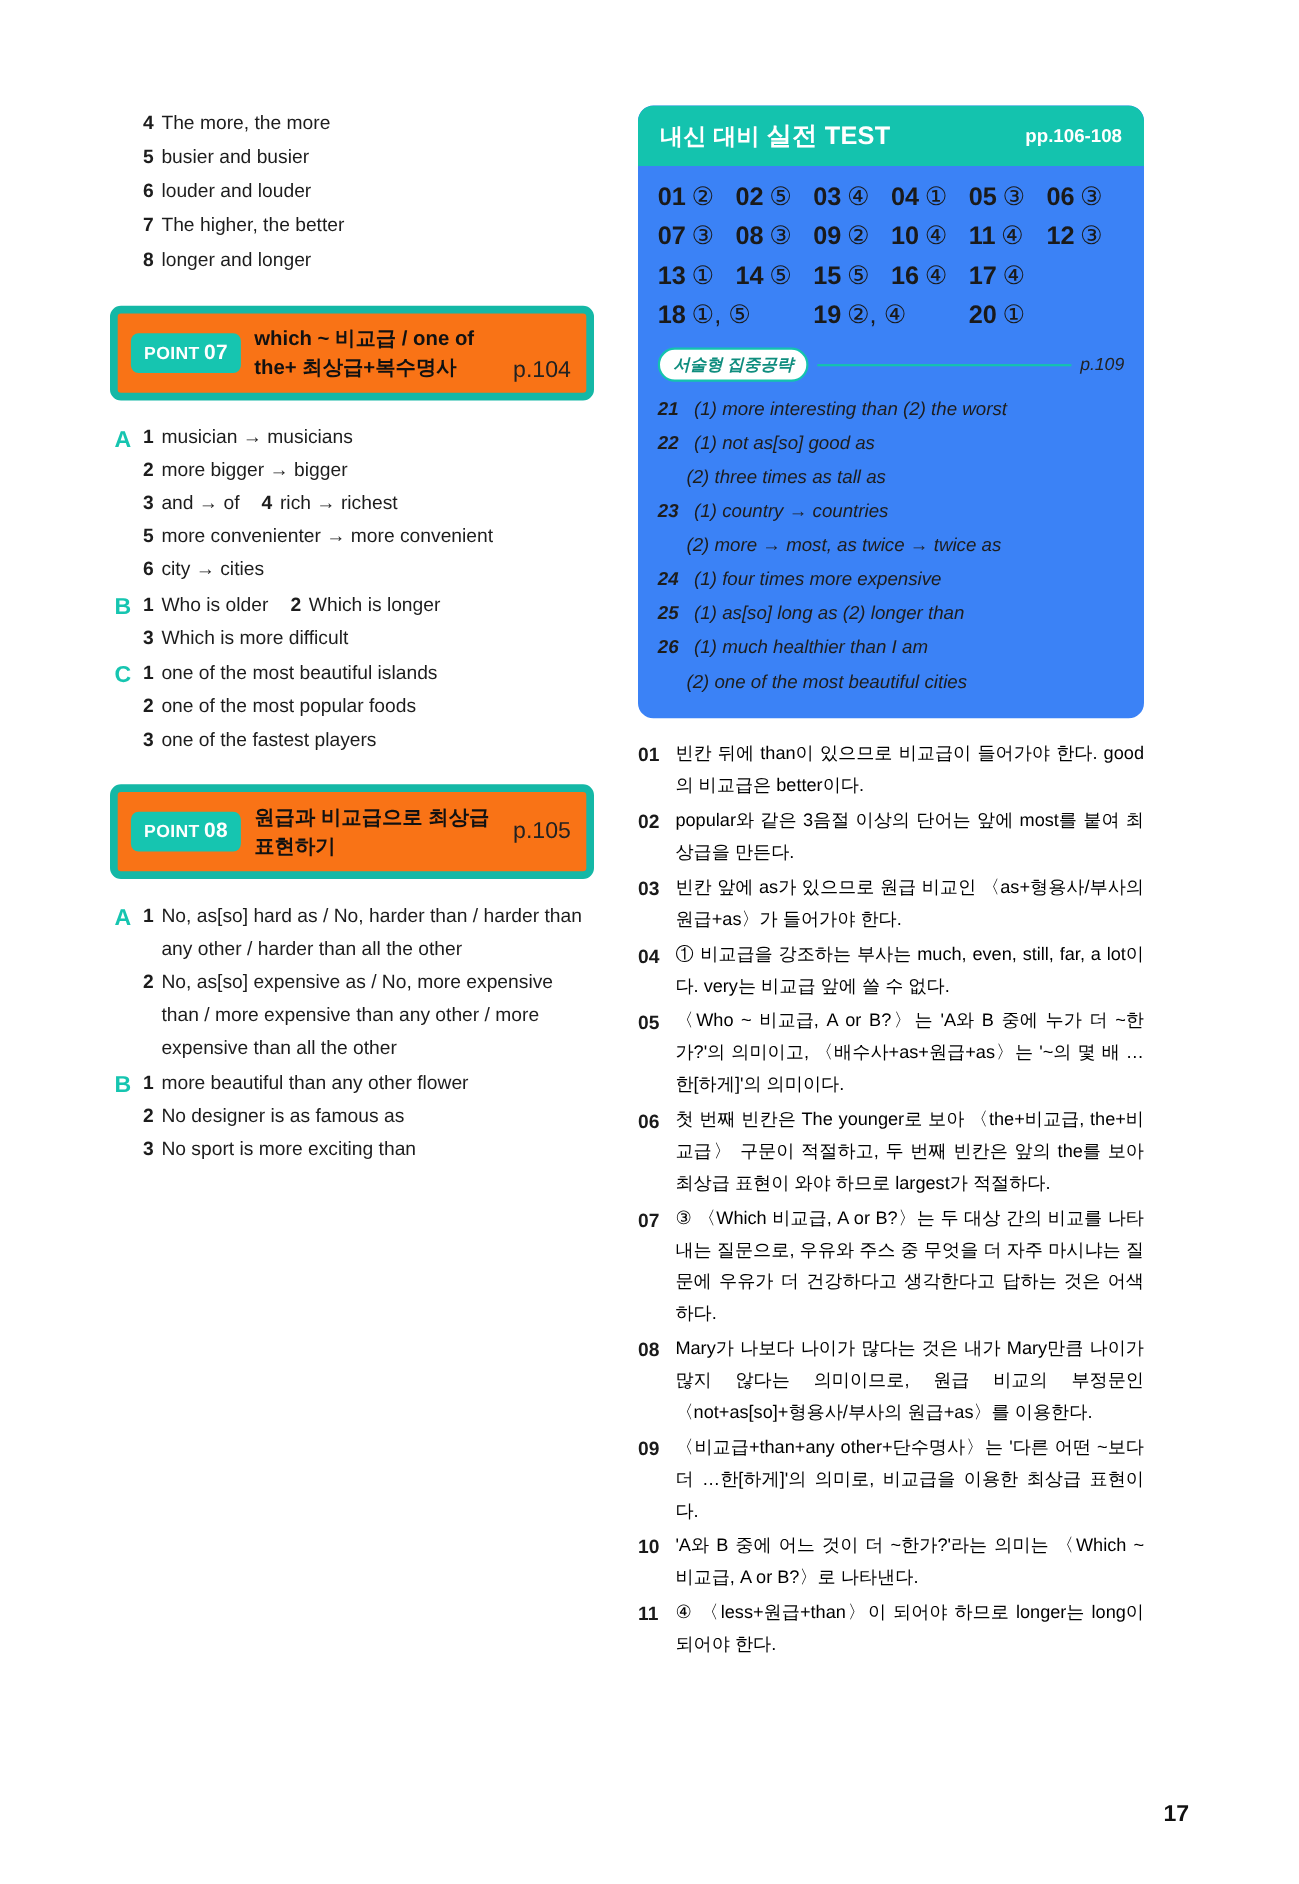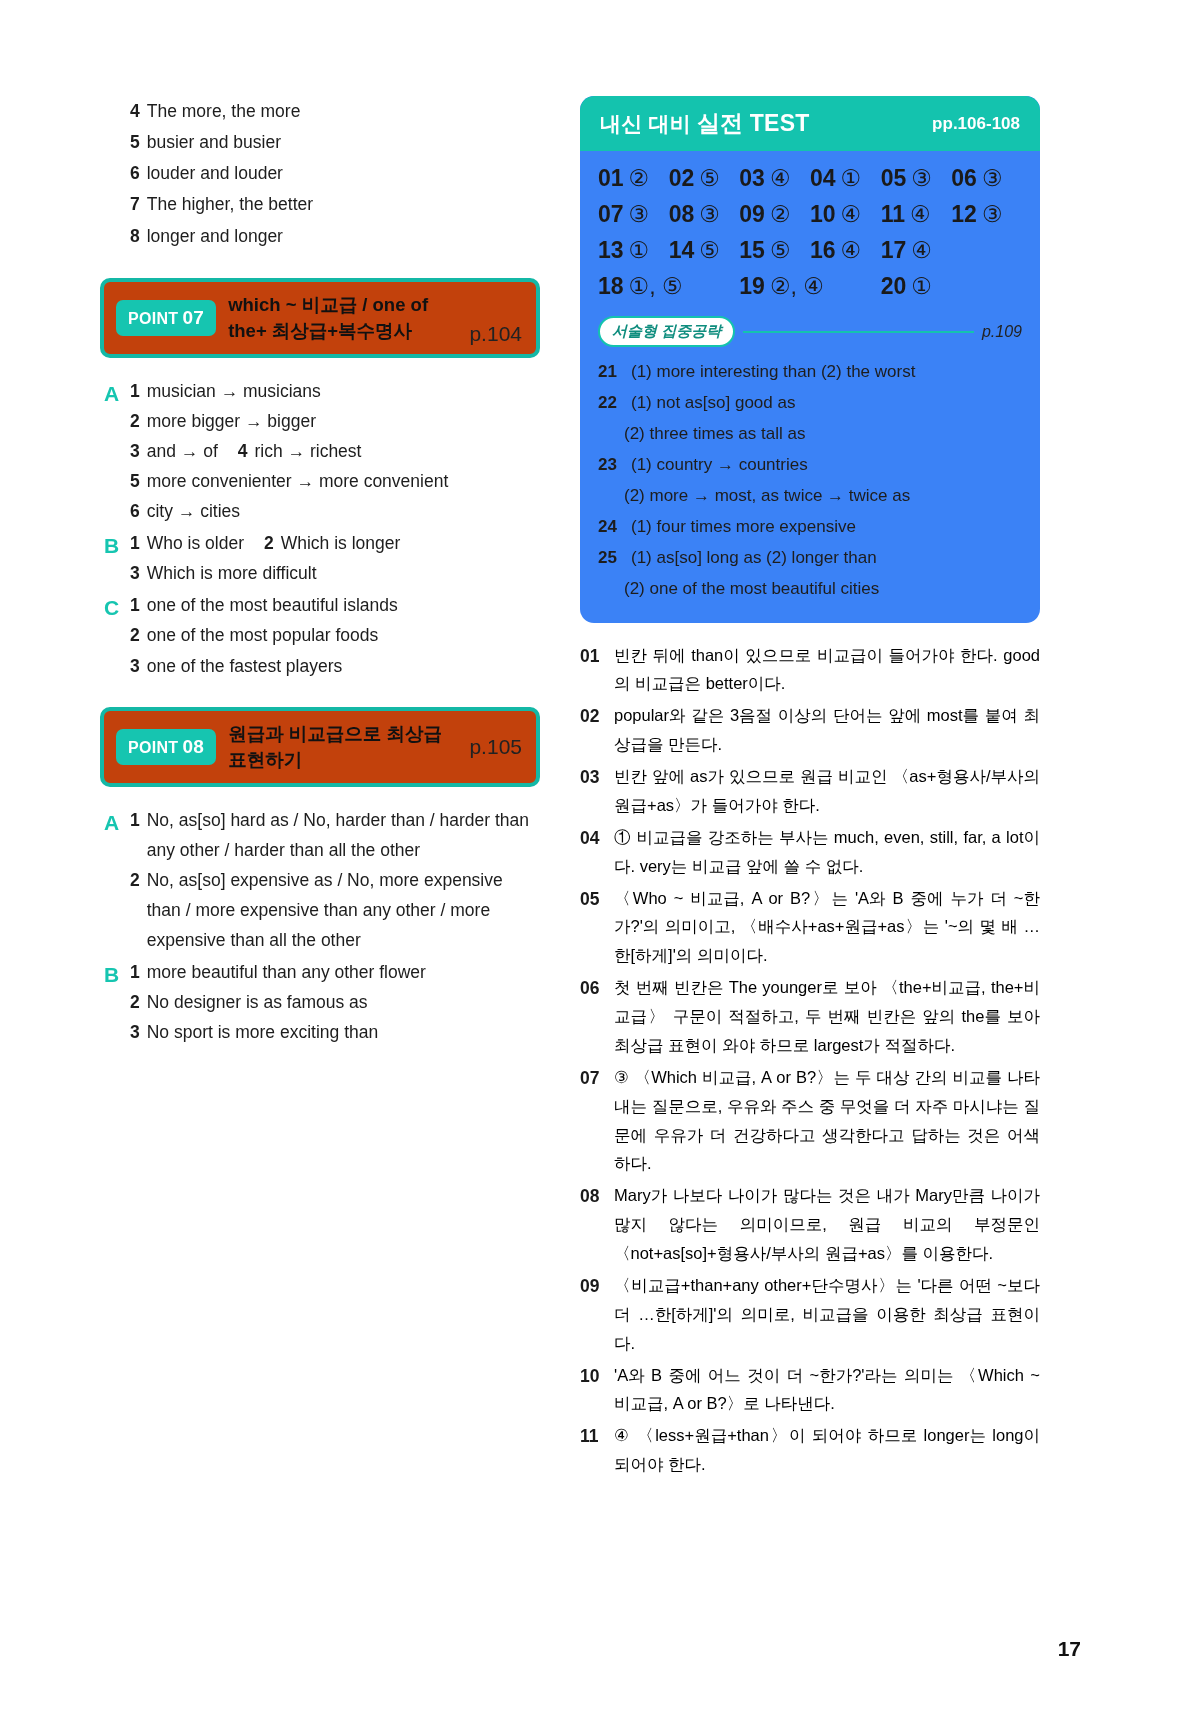--- a/index.html
+++ b/index.html
@@ -50,23 +50,23 @@
     flex: 0 0 auto;
   }
   .txt { flex: 1 1 auto; }
 
   .topblock { margin-left: 30px; }
 
   
   .point-box {
     margin-top: 26px;
     margin-bottom: 18px;
-    border: 4px solid #14b8a6;
+    border: 7px solid #14b8a6;
     border-radius: 10px;
-    background: #c2410c;
+    background: #f97316;
     display: flex;
     align-items: center;
     min-height: 56px;
     padding: 8px 14px 8px 0;
     position: relative;
   }
   .point-tag {
     background: #16c5b0;
     color: #ffffff;
     font-weight: bold;
@@ -168,21 +168,21 @@
     white-space: nowrap;
   }
   .sub-rule {
     flex: 1 1 auto;
     height: 2px;
     background: #14c3ae;
     margin: 0 8px;
   }
   .sub-page { font-size: 16px; color: #222; white-space: nowrap; }
 
-  .sub-list { padding: 4px 18px 0 18px; }
+  .sub-list { padding: 4px 18px 0 18px; font-style: italic; }
   .sub-list .ans-line { font-size: 17px; line-height: 1.82; }
   .sub-list .num { flex: 0 0 26px; }
   .sub-list .cont { margin-left: 26px; }
 
   
   .expl { margin-top: 18px; }
   .expl-item {
     display: flex;
     align-items: flex-start;
     margin-bottom: 3px;
@@ -415,20 +415,24 @@
           <div class="ans-line">
             <span class="num">24</span>
             <span class="txt">(1) four times more expensive</span>
           </div>
 
           <div class="ans-line">
             <span class="num">25</span>
             <span class="txt">(1) as[so] long as (2) longer than</span>
           </div>
 
+          <div class="ans-line">
+            <span class="num">26</span>
+            <span class="txt">(1) much healthier than I am</span>
+          </div>
           <div class="ans-line cont">
             <span class="txt">(2) one of the most beautiful cities</span>
           </div>
         </div>
       </div>
 
       <div class="expl">
         <div class="expl-item">
           <div class="expl-num">01</div>
           <div class="expl-body">빈칸 뒤에 than이 있으므로 비교급이 들어가야 한다. good의 비교급은 better이다.</div>

